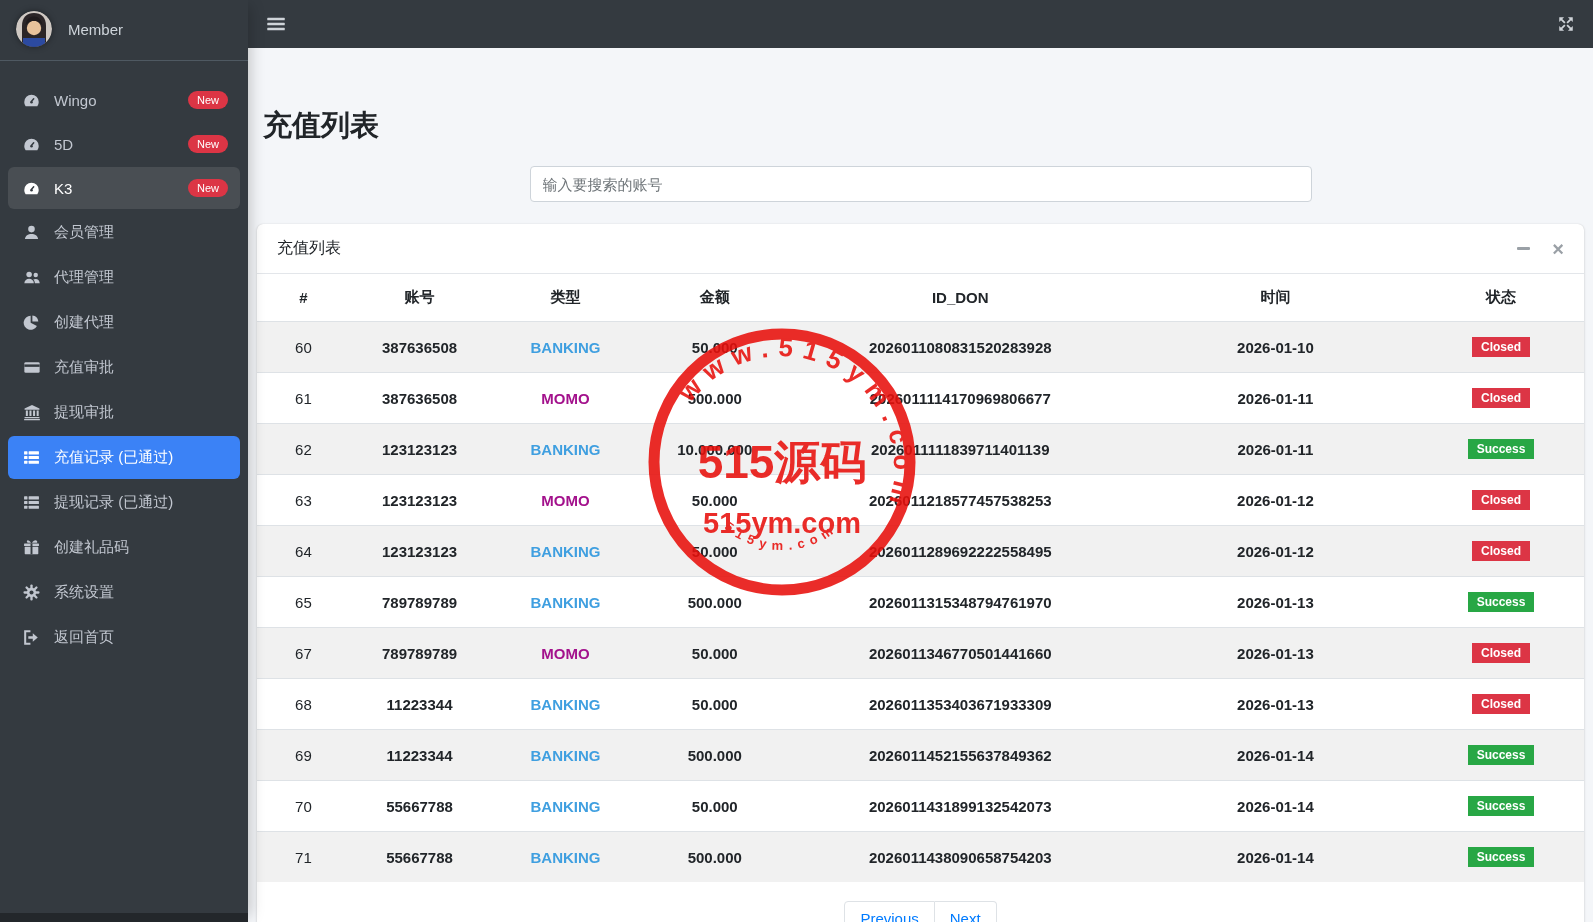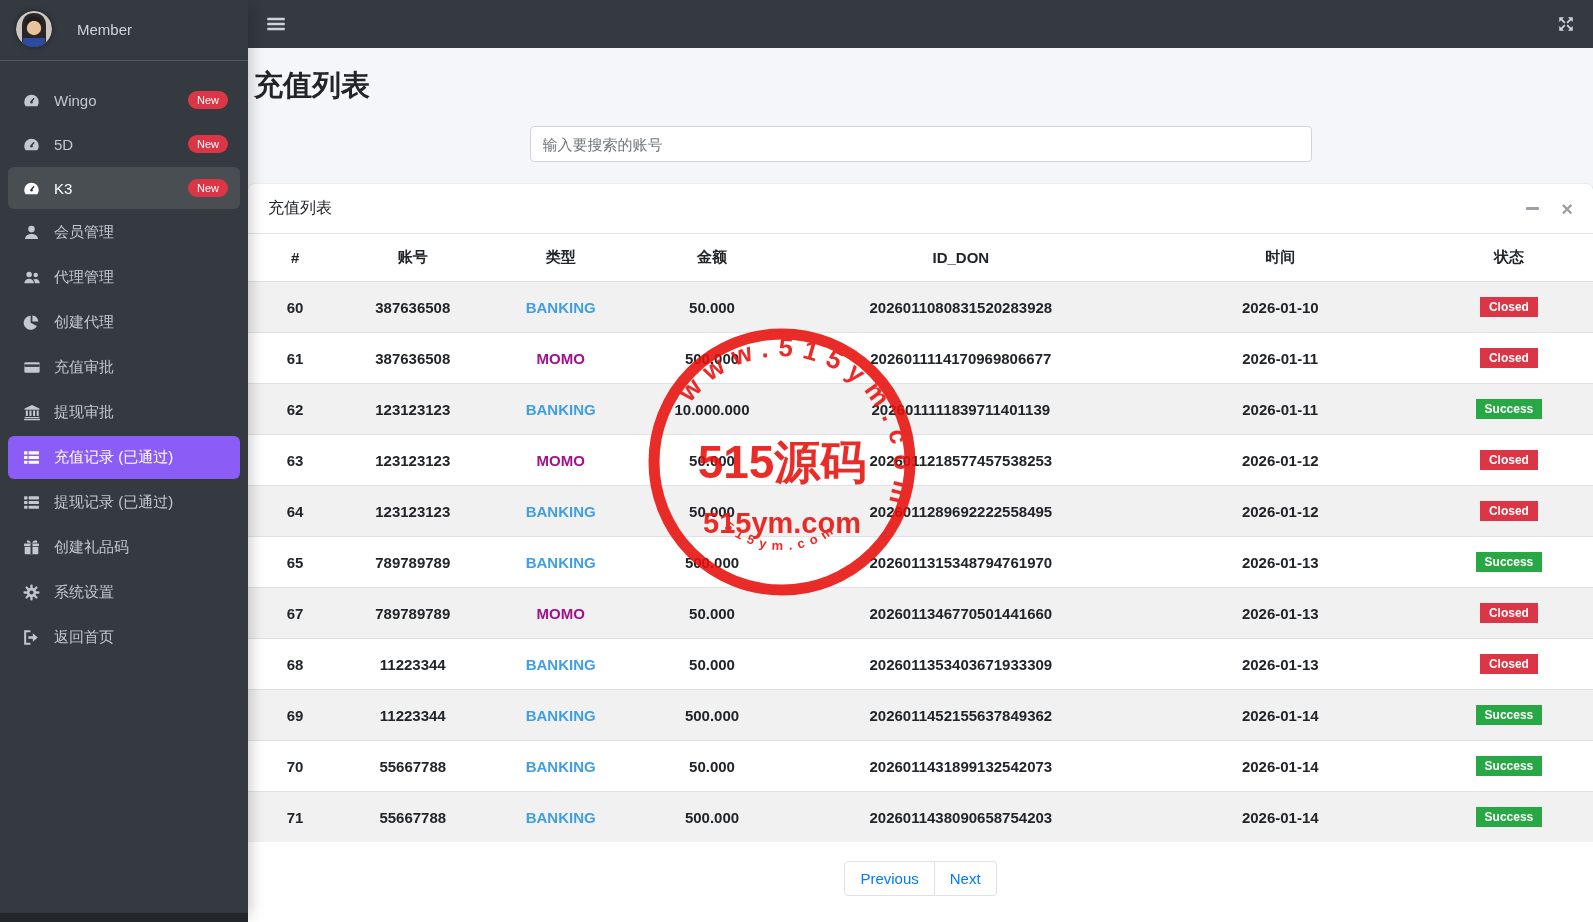--- a/index.html
+++ b/index.html
@@ -14,21 +14,21 @@
   
   .sidebar {
     width:248px; min-width:248px; height:100%; background:#343a40;
     color:#c2c7d0; position:relative; z-index:3;
     box-shadow: 8px 0 14px -6px rgba(0,0,0,.22);
   }
   .sidebar::after {
     content:""; position:absolute; left:0; right:0; bottom:0; height:9px; background:#23272b;
   }
   .profile {
-    display:flex; align-items:center; gap:25px; padding:11px 16px 13px;
+    display:flex; align-items:center; gap:16px; padding:11px 16px 13px;
     border-bottom:1px solid #4f5962; cursor:pointer;
   }
   .avatar { width:36px; height:36px; border-radius:50%; overflow:hidden; flex:0 0 36px; box-shadow:0 0 6px rgba(0,0,0,.4); }
   .profile-name { font-size:15px; color:#ced4da; }
   .nav { padding:18px 8px 8px;text-align:right; }
   .nav-item {
     display:flex; align-items:center; padding:12px 12px 12px 14px;
     border-radius:6px; margin-bottom:2px; cursor:pointer; font-size:15px; color:#c2c7d0;
   }
   .nav-item .icon { width:19px; height:17px; margin-right:13px; display:flex; align-items:center; justify-content:center; }
@@ -41,21 +41,21 @@
 
   
   .main { flex:1; display:flex; flex-direction:column; min-width:0; }
   .topbar {
     height:48px; background:#343a40; display:flex; align-items:center;
     padding:0 18px; color:#cfd4d9; flex:0 0 48px;
   }
   .topbar .tb-btn { cursor:pointer; display:flex; align-items:center; }
   .topbar .spacer { margin-left:auto; }
 
-  .content { flex:1; padding:16px 0 0; position:relative; overflow:hidden; }
+  .content { flex:1; padding:16px 9px 0; position:relative; overflow:hidden;margin-top:40px; }
   .page-title { font-size:29px; font-weight:600; color:#212529; margin:2px 6px 20px; }
 
   .search-row { display:flex; justify-content:center; margin-bottom:22px; }
   .search-input {
     width:782px; height:36px; border:1px solid #ced4da; border-radius:4px;
     padding:0 12px; font-size:15px; color:#495057; background:#fff; outline:none;
     font-family:"Liberation Sans", sans-serif;
   }
   .search-input::placeholder { color:#6f7579; }
 
@@ -69,21 +69,21 @@
   .minimize-bar { width:13px; height:3px; background:#9aa0a6; border-radius:1px; cursor:pointer; }
   .close-x { color:#9aa0a6; font-size:20px; line-height:14px; font-weight:bold; cursor:pointer; }
 
   table { width:100%; border-collapse:collapse; font-size:15px; }
   thead th {
     padding:14px 8px; text-align:center; font-weight:bold; color:#212529;
     border-bottom:1px solid #dee2e6;
   }
   tbody td { padding:15px 8px; text-align:center; border-top:1px solid #dee2e6; font-weight:bold; }
   tbody tr:nth-child(odd) { background:#f1f1f1; }
-  td.num { font-weight:bold; }
+  td.num { font-weight:normal; }
   .status-badge {
     display:inline-block; padding:3px 9px; border-radius:0;
     color:#fff; font-size:12px; font-weight:bold;
   }
 
   .pagination-row { display:flex; justify-content:center; padding:19px 0 28px; }
   .page-btn {
     border:1px solid #dee2e6; background:#fff; color:#007bff;
     padding:8px 15px; font-size:15px; cursor:pointer; font-family:"Liberation Sans", sans-serif;
   }
@@ -194,21 +194,21 @@
         <div class="nav-item">
           <span class="icon">
             <svg width="18" height="17" viewBox="0 0 16 16" fill="currentColor">
               <path d="M8 .9 15 4.2v1.2H1V4.2z"></path>
               <path d="M2.2 6.2h1.9v5.2H2.2zM5.6 6.2h1.9v5.2H5.6zM9 6.2h1.9v5.2H9zM12.4 6.2h1.9v5.2h-1.9z"></path>
               <path d="M1 12.2h14v1.2H1zM.6 14.2h14.8v1.2H.6z"></path>
             </svg>
           </span>
           <span>提现审批</span>
         </div>
-        <div class="nav-item active" style="background: #8b5cf6;">
+        <div class="nav-item active" style="background: #3b82f6;">
           <span class="icon">
             <svg width="17" height="17" viewBox="0 0 16 16" fill="currentColor">
               <rect x="1" y="2.2" width="3.2" height="2.9" rx=".5"></rect>
               <rect x="5.3" y="2.2" width="9.7" height="2.9" rx=".5"></rect>
               <rect x="1" y="6.6" width="3.2" height="2.9" rx=".5"></rect>
               <rect x="5.3" y="6.6" width="9.7" height="2.9" rx=".5"></rect>
               <rect x="1" y="11" width="3.2" height="2.9" rx=".5"></rect>
               <rect x="5.3" y="11" width="9.7" height="2.9" rx=".5"></rect>
             </svg>
           </span>

